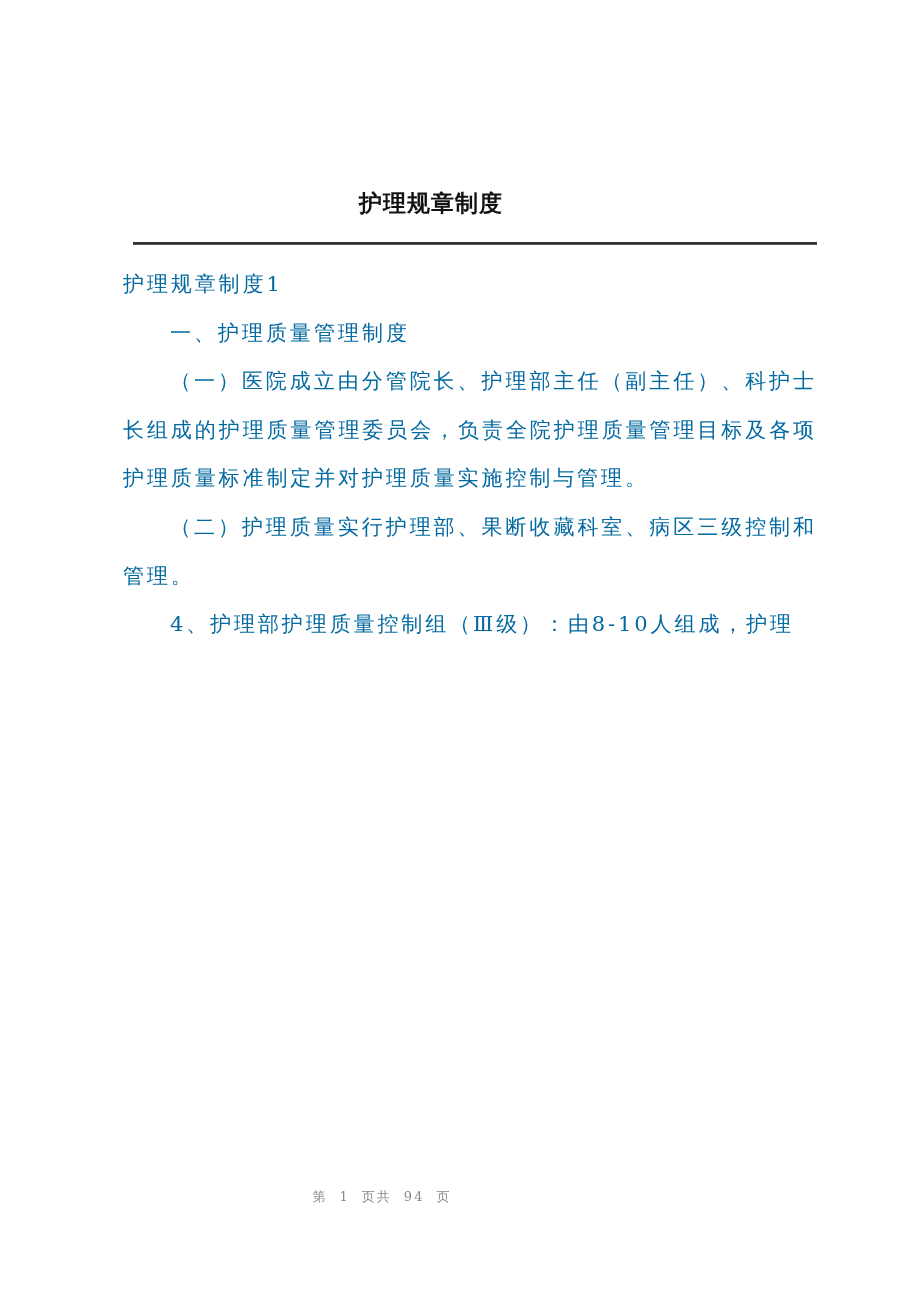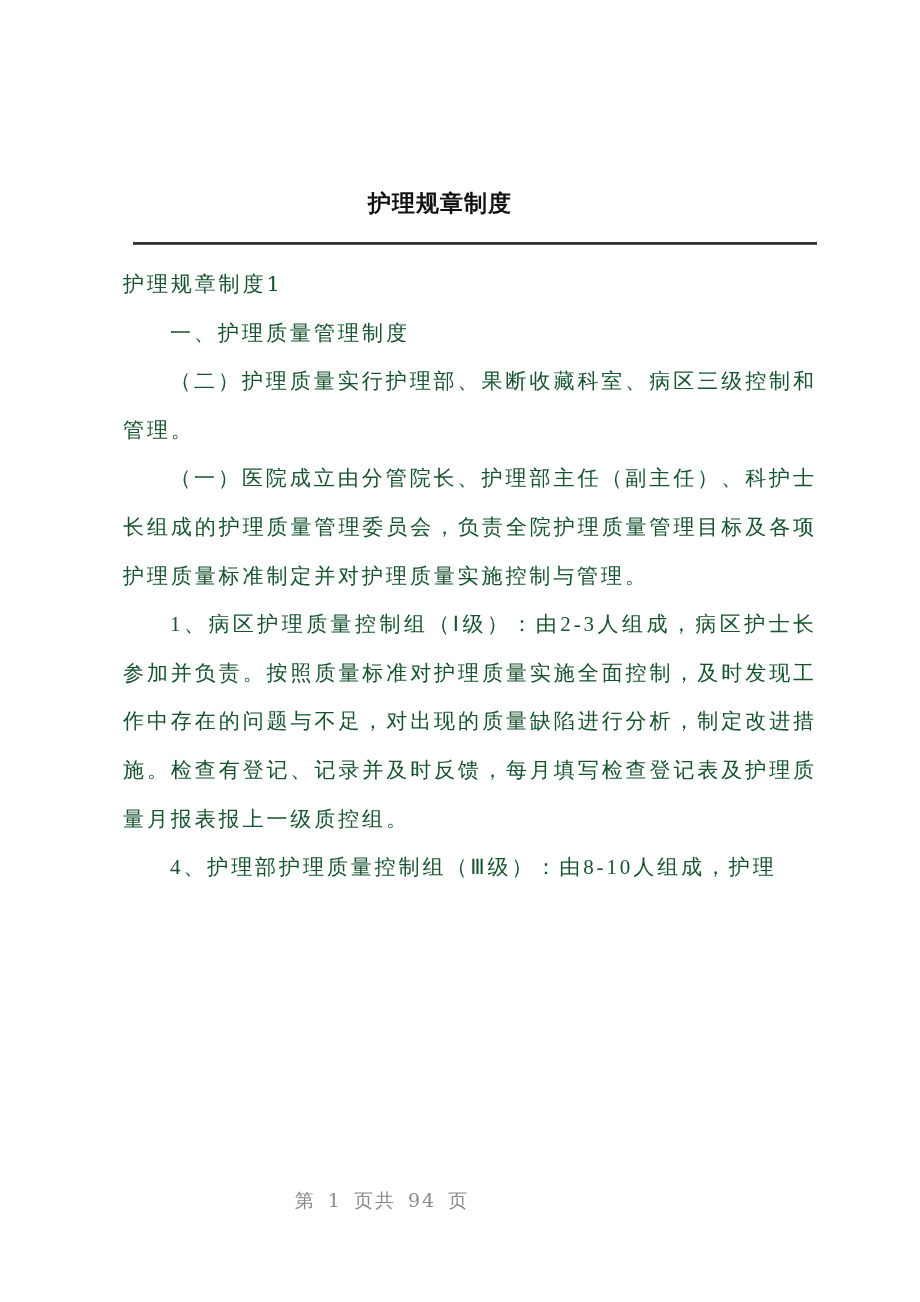--- a/index.html
+++ b/index.html
@@ -18,21 +18,21 @@
     .page {
       position: absolute;
       left: 0; top: 0;
       width: 920px;
       height: 1302px;
       background: #ffffff;
     }
     .doc-title {
       position: absolute;
       top: 188px;
-      left: 12px;
+      left: 3px;
       width: 856px;
       text-align: center;
       font-family: "DejaVu Sans", "Liberation Sans", sans-serif;
       font-weight: bold;
       font-size: 23px;
       letter-spacing: 1px;
       color: #111111;
     }
     .title-rule {
       position: absolute;
@@ -51,57 +51,55 @@
       width: 694px;
     }
     .para {
       margin: 0;
       font-size: 21px;
       line-height: 48.6px;
       letter-spacing: 2.9px;
       text-align: justify;
       text-align-last: left;
       word-break: break-all;
-      color: #14532d;
+      color: #0369a1;
     }
     .para.indent {
       text-indent: 47px;
-      font-family: Liberation Serif, serif;
     }
     .para.heading1 {
       letter-spacing: 3px;
     }
     .footer {
       position: absolute;
       top: 1188px;
       left: 0;
       width: 764px;
       text-align: center;
-      font-size: 19px;
+      font-size: 13px;
       color: #8a8a8a;
       word-spacing: 10px;
       letter-spacing: 2px;
     }
     .footer span { margin: 0 6px; }
   </style>
 </head>
 <body>
 
 <div class="page">
 
   <div class="doc-title">护理规章制度</div>
 
   <div class="title-rule"></div>
 
   <div class="body">
     <p class="para">护理规章制度1</p>
     <p class="para indent heading1">一、护理质量管理制度</p>
+    <p class="para indent">（一）医院成立由分管院长、护理部主任（副主任）、科护士长组成的护理质量管理委员会，负责全院护理质量管理目标及各项护理质量标准制定并对护理质量实施控制与管理。</p>
     <p class="para indent">（二）护理质量实行护理部、果断收藏科室、病区三级控制和管理。</p>
-    <p class="para indent">（一）医院成立由分管院长、护理部主任（副主任）、科护士长组成的护理质量管理委员会，负责全院护理质量管理目标及各项护理质量标准制定并对护理质量实施控制与管理。</p>
-    <p class="para indent">1、病区护理质量控制组（Ⅰ级）：由2-3人组成，病区护士长参加并负责。按照质量标准对护理质量实施全面控制，及时发现工作中存在的问题与不足，对出现的质量缺陷进行分析，制定改进措施。检查有登记、记录并及时反馈，每月填写检查登记表及护理质量月报表报上一级质控组。</p>
     <p class="para indent">4、护理部护理质量控制组（Ⅲ级）：由8-10人组成，护理</p>
   </div>
 
   <div class="footer">
     <span>第</span><span>1</span><span>页共</span><span>94</span><span>页</span>
   </div>
 
 </div>
 
 </body></html>

